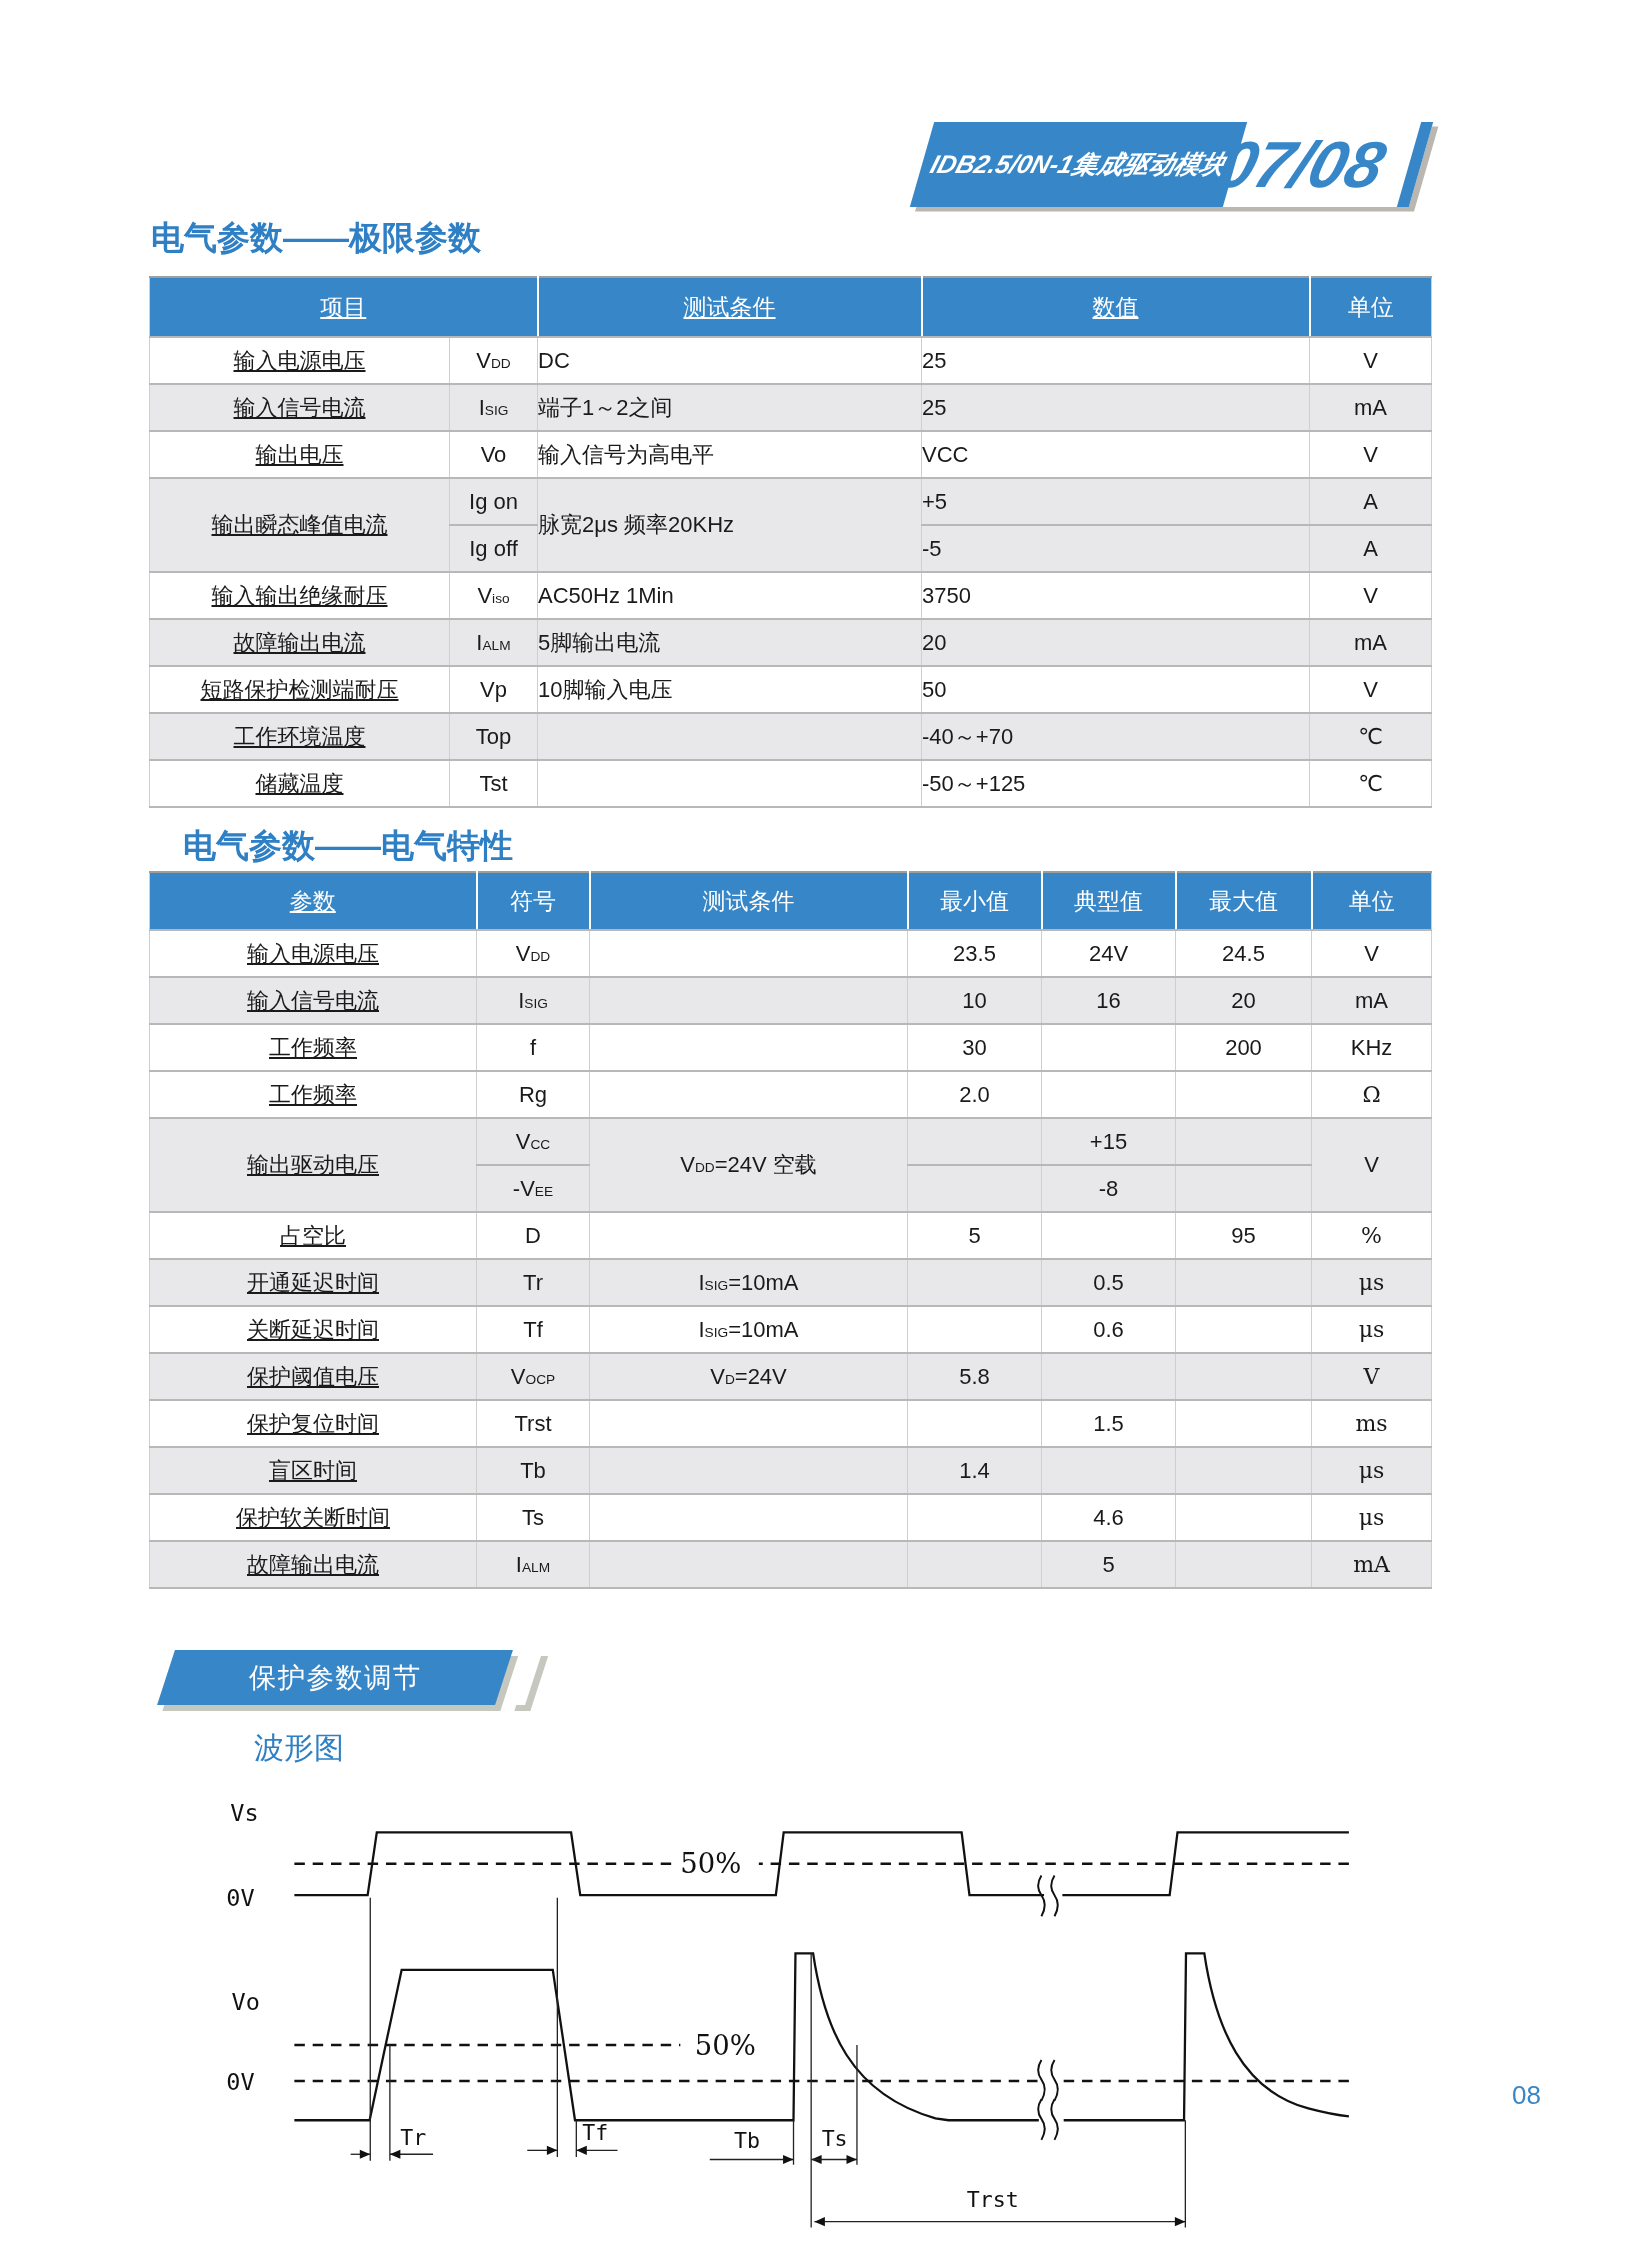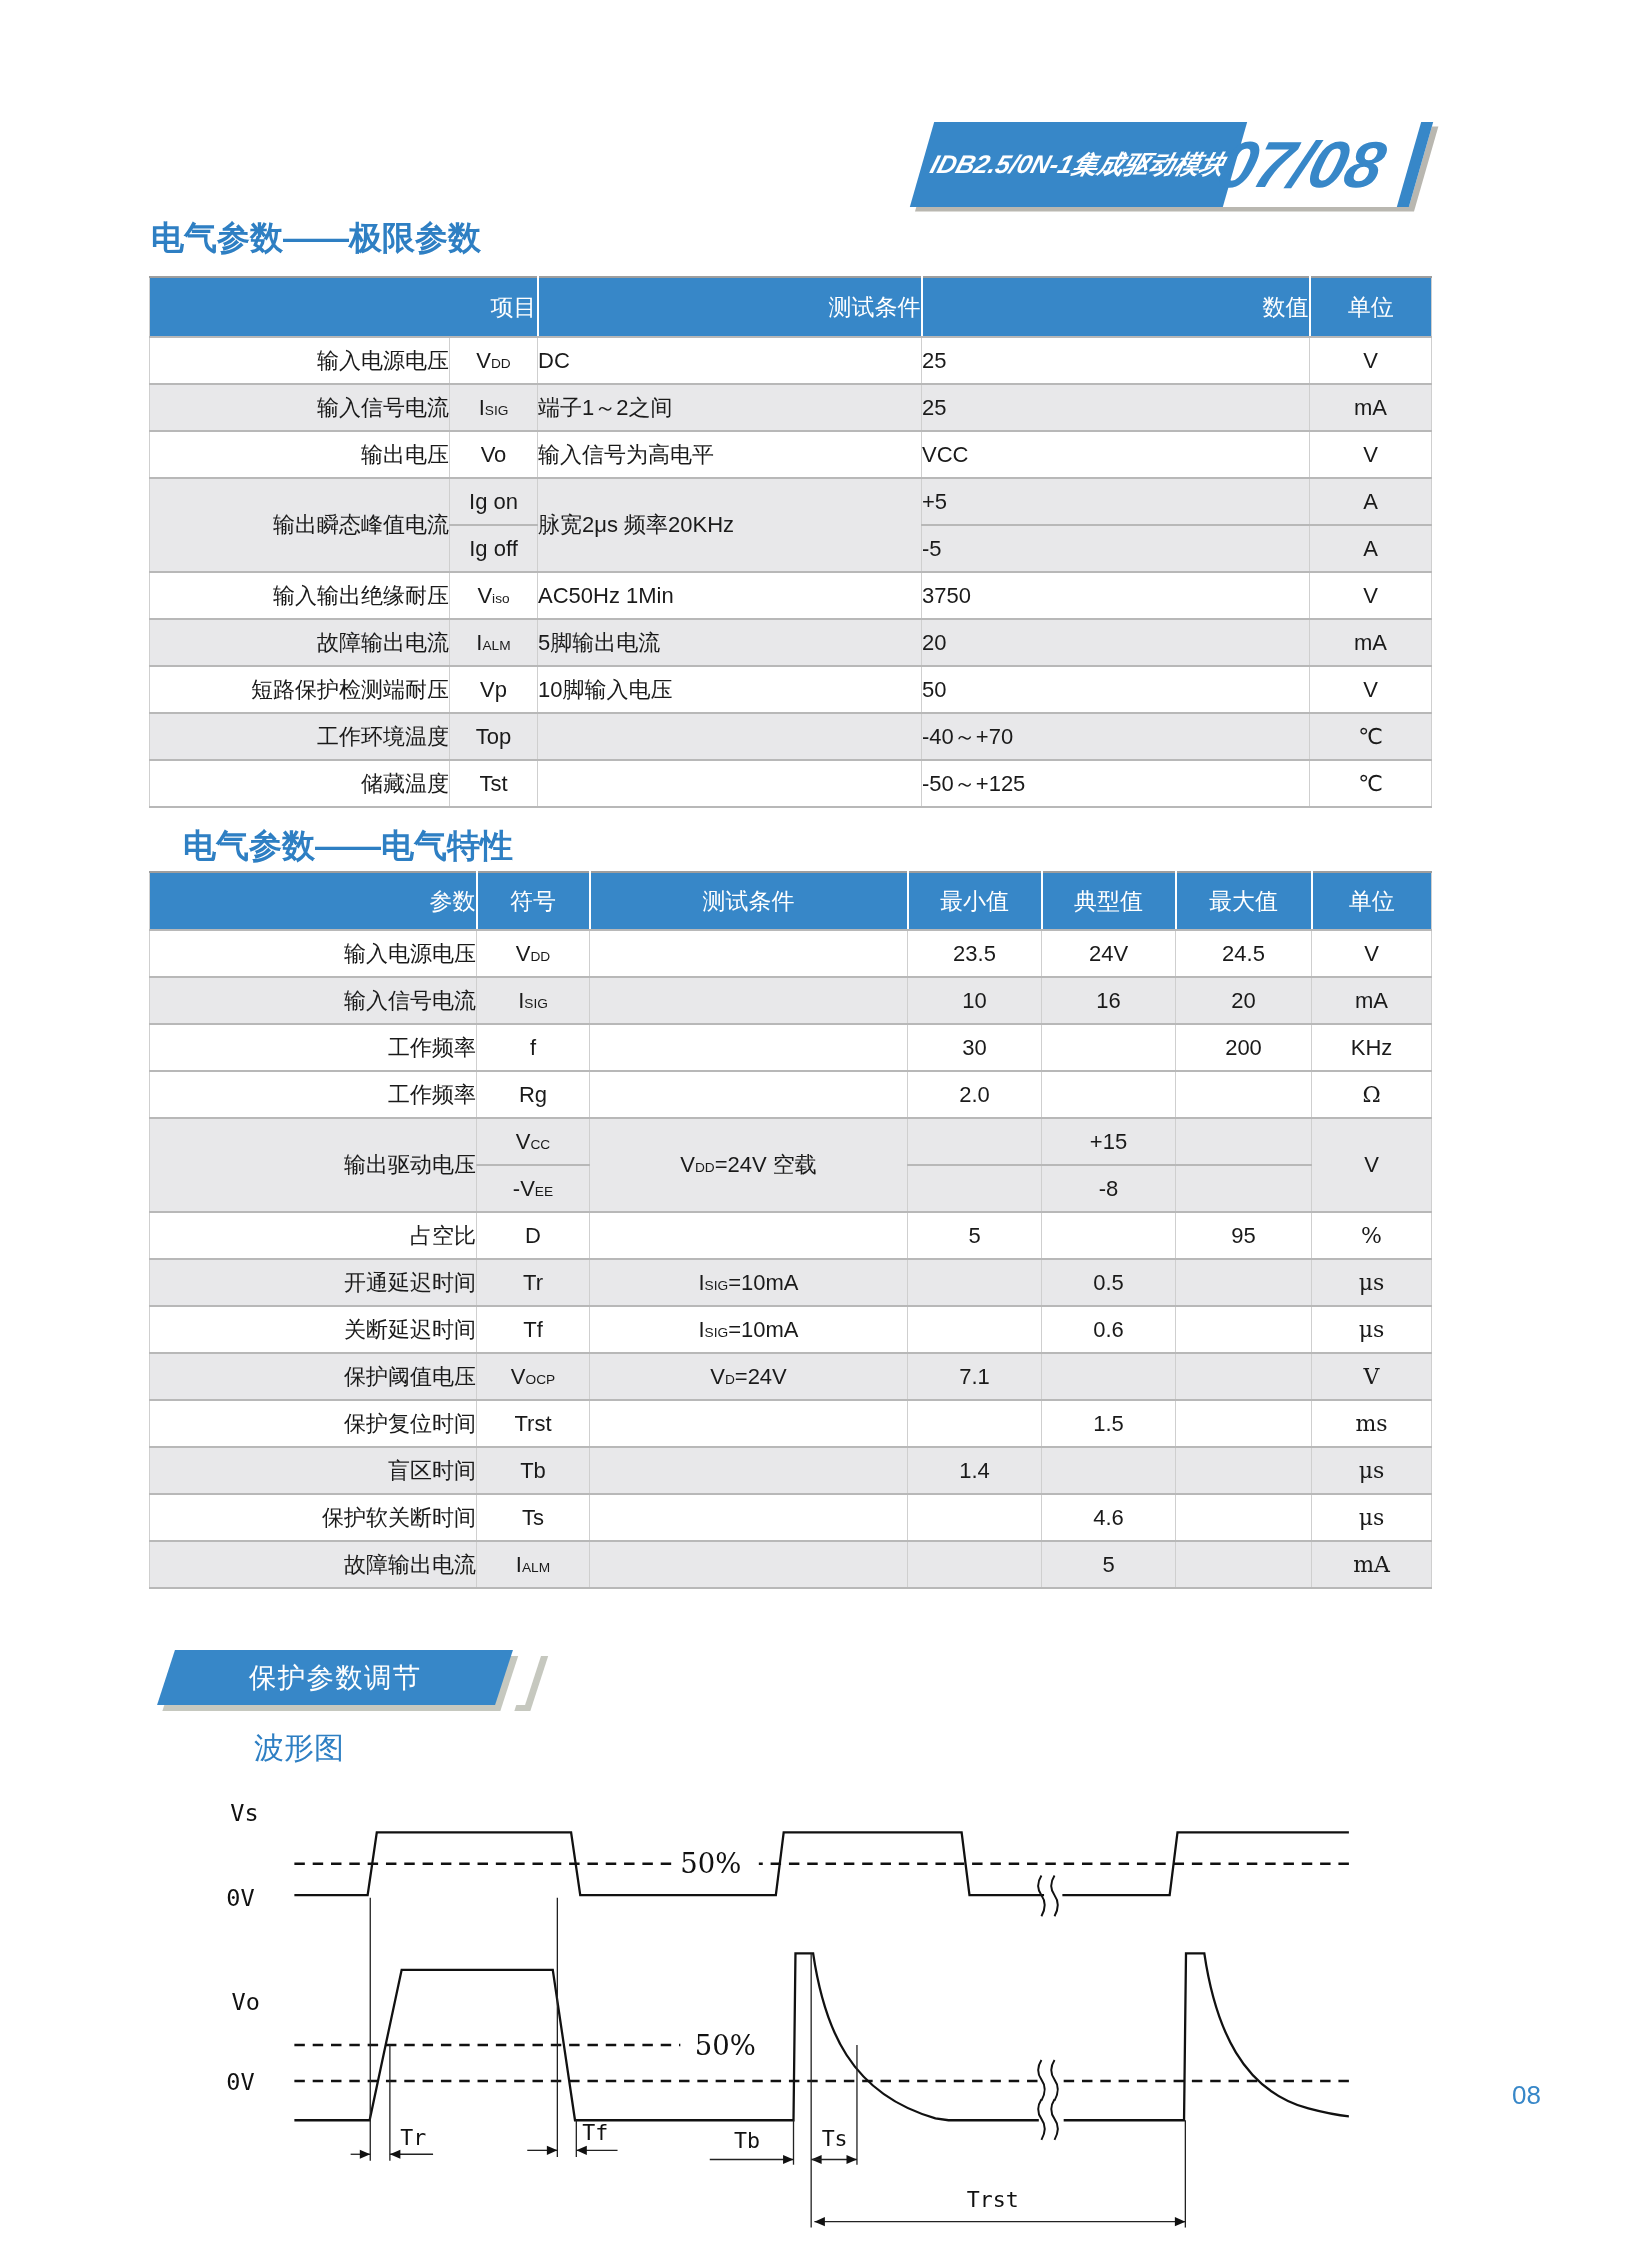--- a/index.html
+++ b/index.html
@@ -28,21 +28,21 @@
   table.spec{border-collapse:collapse;table-layout:fixed;width:1282px;
              border:1.3px solid var(--border);border-top:2px solid #9e9e9e;border-bottom:2px solid var(--rowline);}
   table.spec th{background:var(--accent);color:#fff;font-weight:normal;font-size:23px;
                 border-left:2.6px solid #fff;border-bottom:2.6px solid var(--rowline);padding:0;}
   table.spec th:first-child{border-left:none;}
   table.spec td{border:1.3px solid var(--border);border-top:2px solid var(--rowline);
                 font-size:22px;padding:0;background:#fff;}
   table.spec tr.shade td{background:var(--shade);}
   .t1 th{height:58px;} .t1 td{height:45px;}
   .t2 th{height:56px;} .t2 td{height:45px;}
-  td.c-name,th.h-left{text-align:right;padding-left:15.7px;}
+  td.c-name,th.h-left{text-align:center;padding-left:15.7px;text-decoration:underline;}
   td.c-cond-l{text-align:left;padding-left:15.7px;}
   td.c-val-l{text-align:left;padding-left:23.6px;}
   td.c-mid,th.h-mid{text-align:center;}
   .sm{font-size:13.7px;}
   .u-serif{font-family:"DejaVu Serif","Liberation Serif",serif;font-size:21.6px;}
 
   
   .pbanner{left:166px;top:1650px;width:338px;height:55px;transform:skewX(-18deg);
            background:var(--accent);box-shadow:7.2px 5.9px 0 #c6c8bf;
            display:flex;align-items:center;justify-content:center;}
@@ -262,21 +262,21 @@
         <td class="c-mid">I<span class="sm">SIG</span>=10mA</td>
         <td class="c-mid"></td>
         <td class="c-mid">0.6</td>
         <td class="c-mid"></td>
         <td class="c-mid u-serif">μs</td>
       </tr>
       <tr class="shade">
         <td class="c-name">保护阈值电压</td>
         <td class="c-mid">V<span class="sm">OCP</span></td>
         <td class="c-mid">V<span class="sm">D</span>=24V</td>
-        <td class="c-mid">7.1</td>
+        <td class="c-mid">5.8</td>
         <td class="c-mid"></td>
         <td class="c-mid"></td>
         <td class="c-mid u-serif">V</td>
       </tr>
       <tr>
         <td class="c-name">保护复位时间</td>
         <td class="c-mid">Trst</td>
         <td class="c-mid"></td>
         <td class="c-mid"></td>
         <td class="c-mid">1.5</td>

